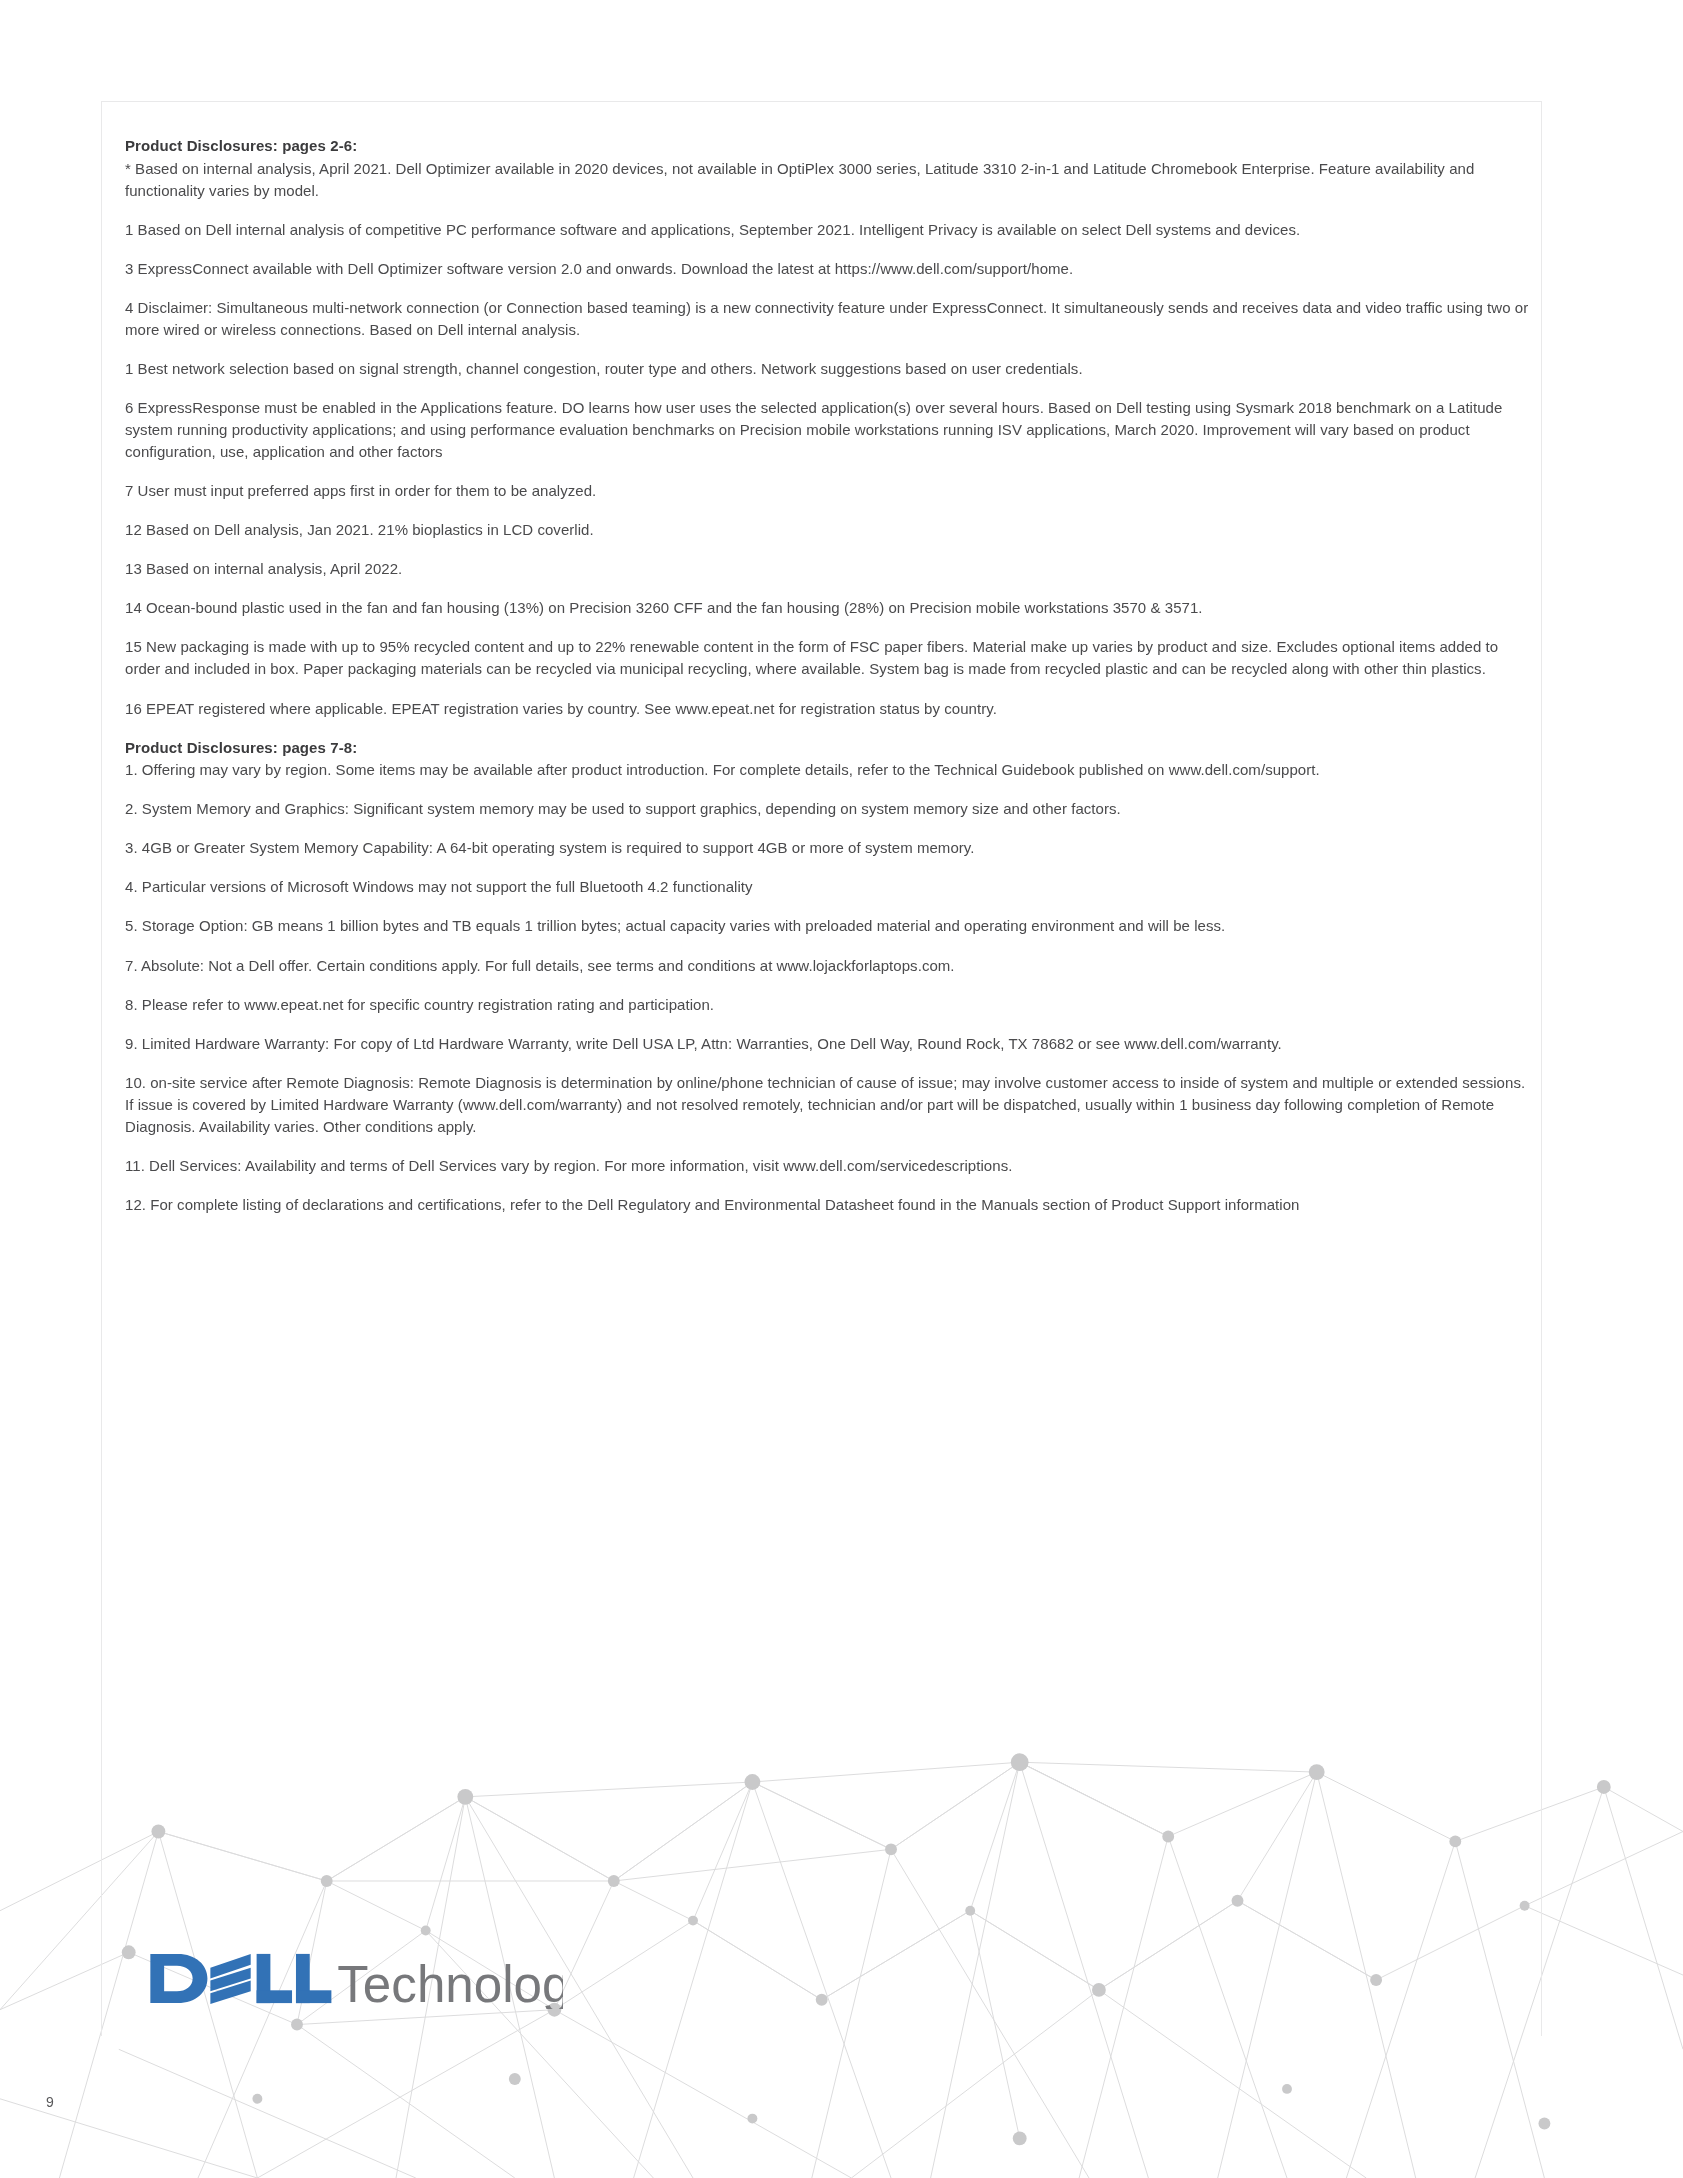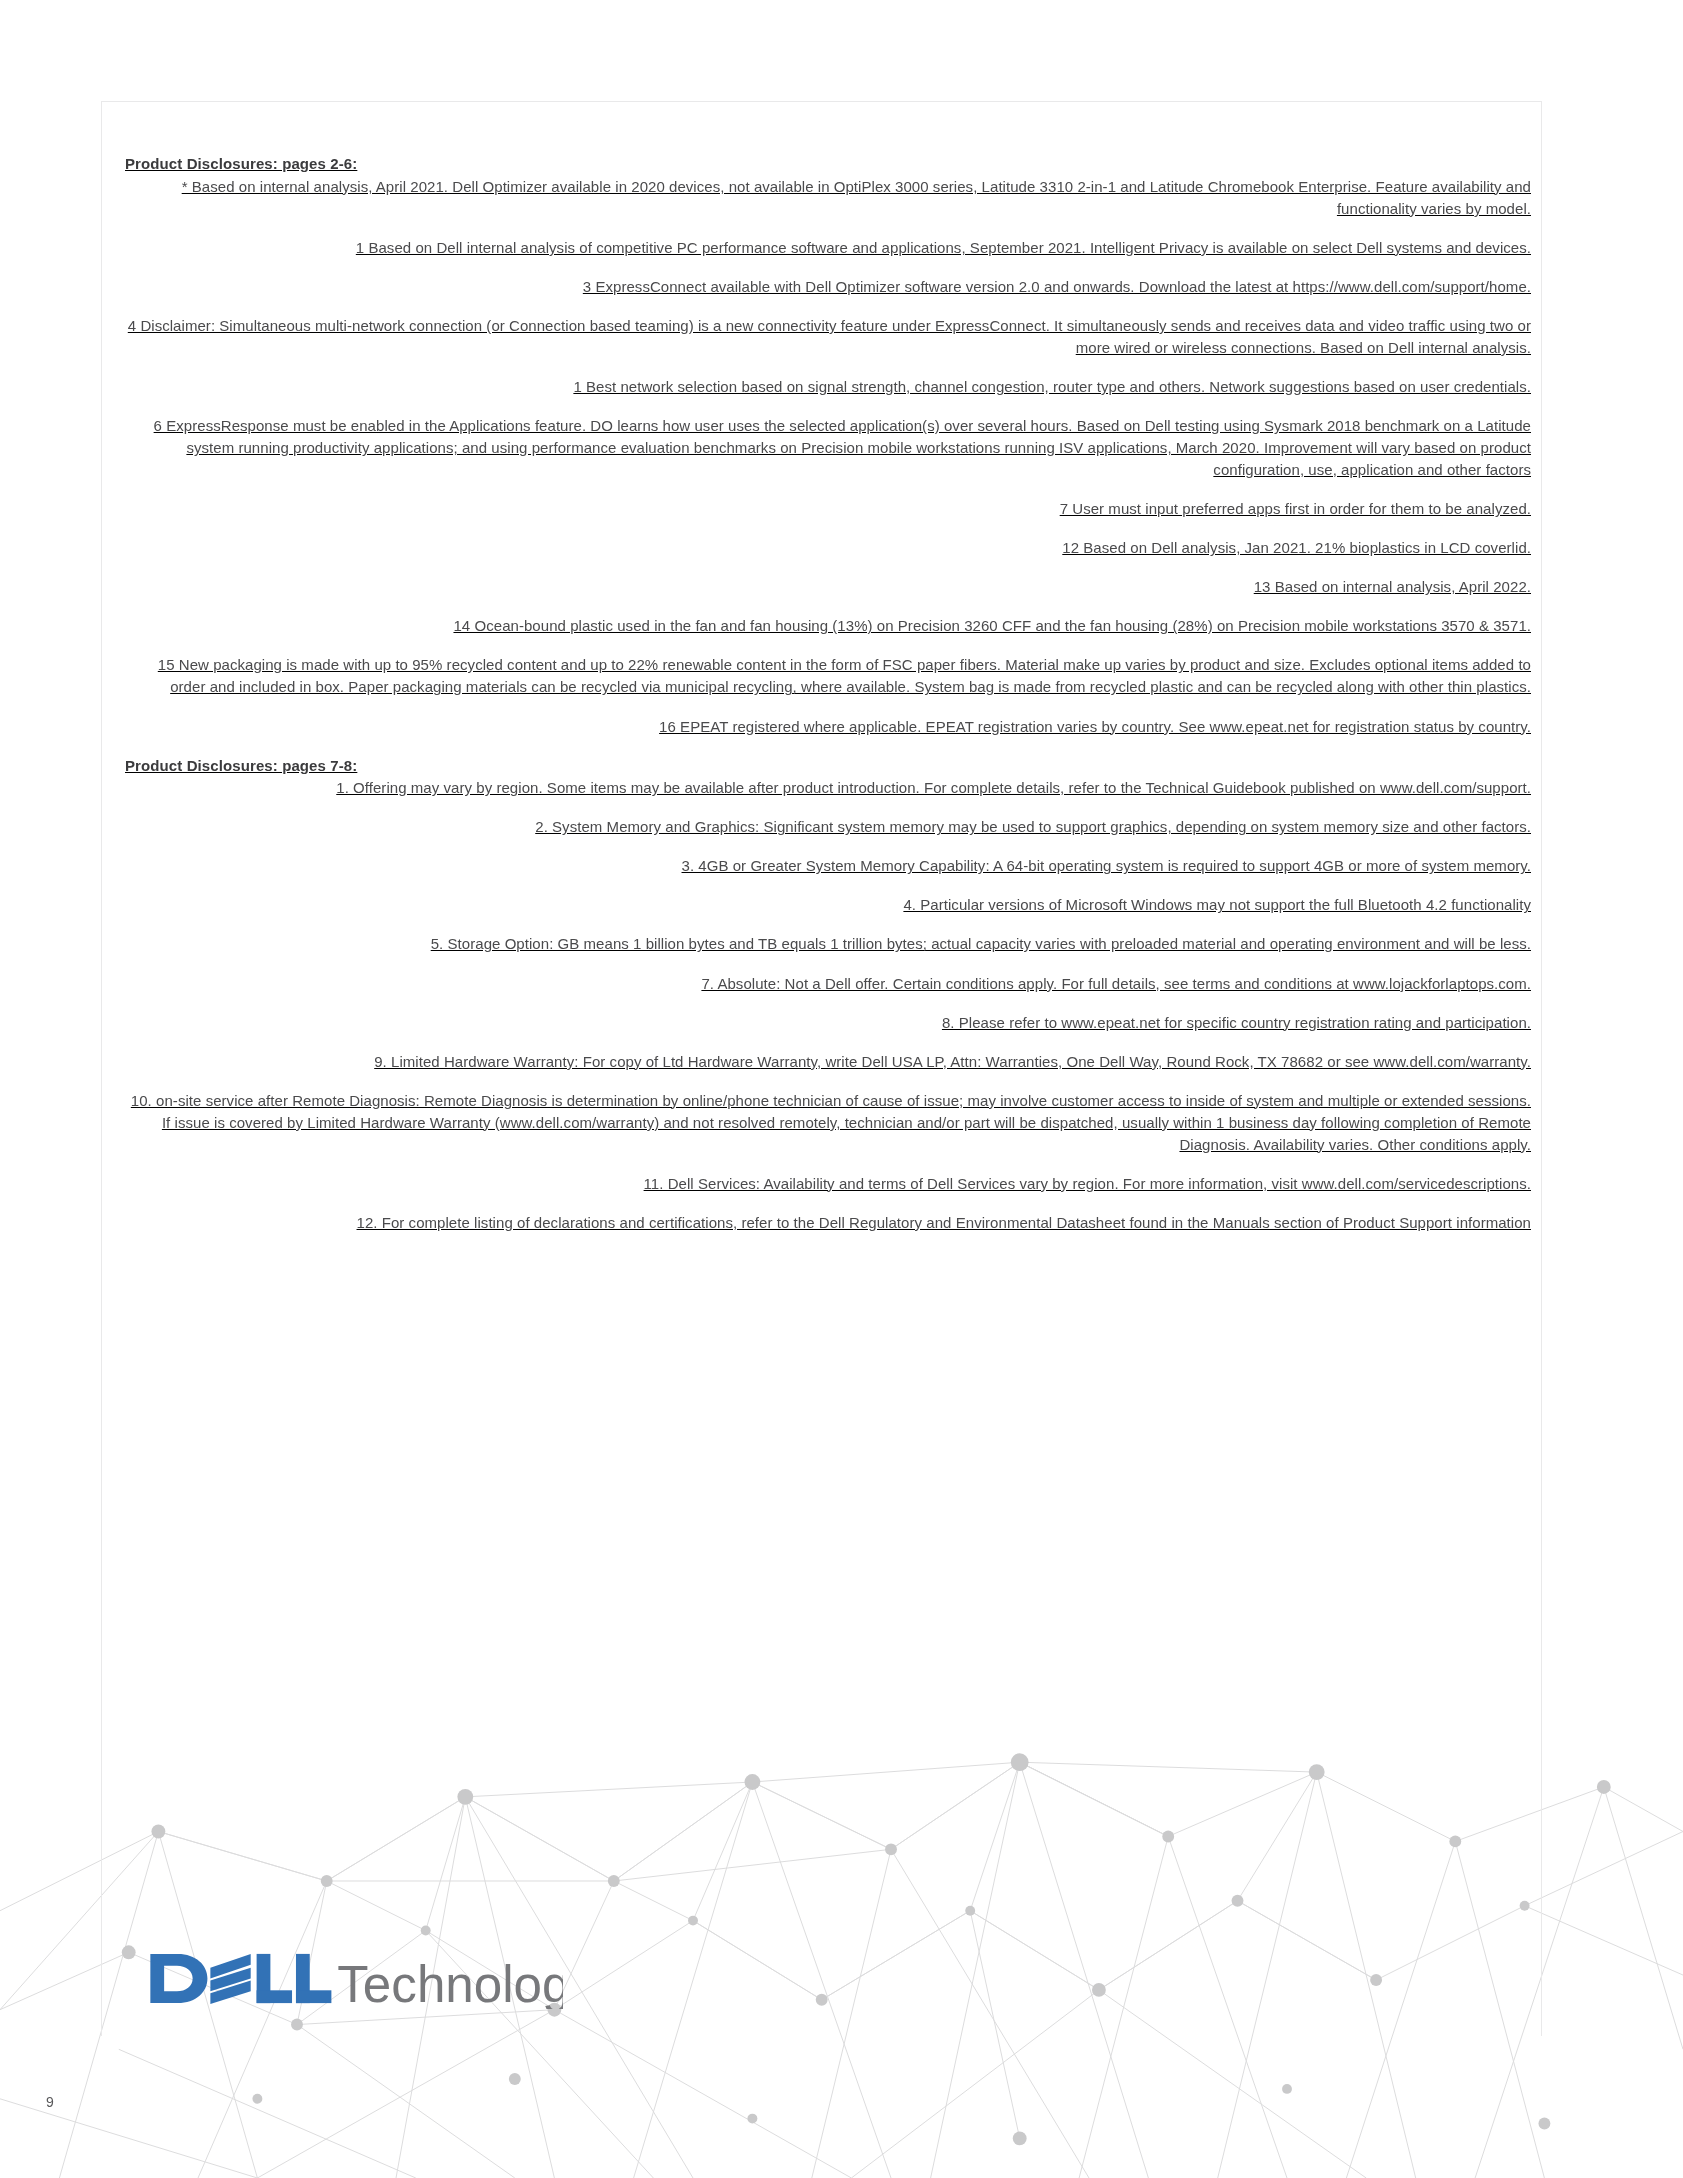--- a/index.html
+++ b/index.html
@@ -35,40 +35,38 @@
     position: absolute;
     left: 0;
     top: 1584px;
     width: 1683px;
     height: 594px;
     z-index: 0;
   }
   #text-column {
     position: absolute;
     left: 125px;
-    top: 153px;
+    top: 135px;
     width: 1406px;
     z-index: 2;
-    text-decoration: underline;
   }
   .section-heading {
     font-size: 15px;
     font-weight: bold;
     color: #3b3b3d;
     letter-spacing: 0.1px;
     margin: 0 0 1px 0;
     line-height: 1.45;
   }
   .note {
     font-size: 15px;
     color: #4a4a4c;
     line-height: 1.47;
     margin: 16px 0 17px 0;
     letter-spacing: 0.05px;
-    text-align: right;
   }
   .note.follows-heading {
     margin-top: 0;
   }
   .note .indent-line {
     display: block;
     padding-left: 20px;
   }
   #page-number {
     position: absolute;

